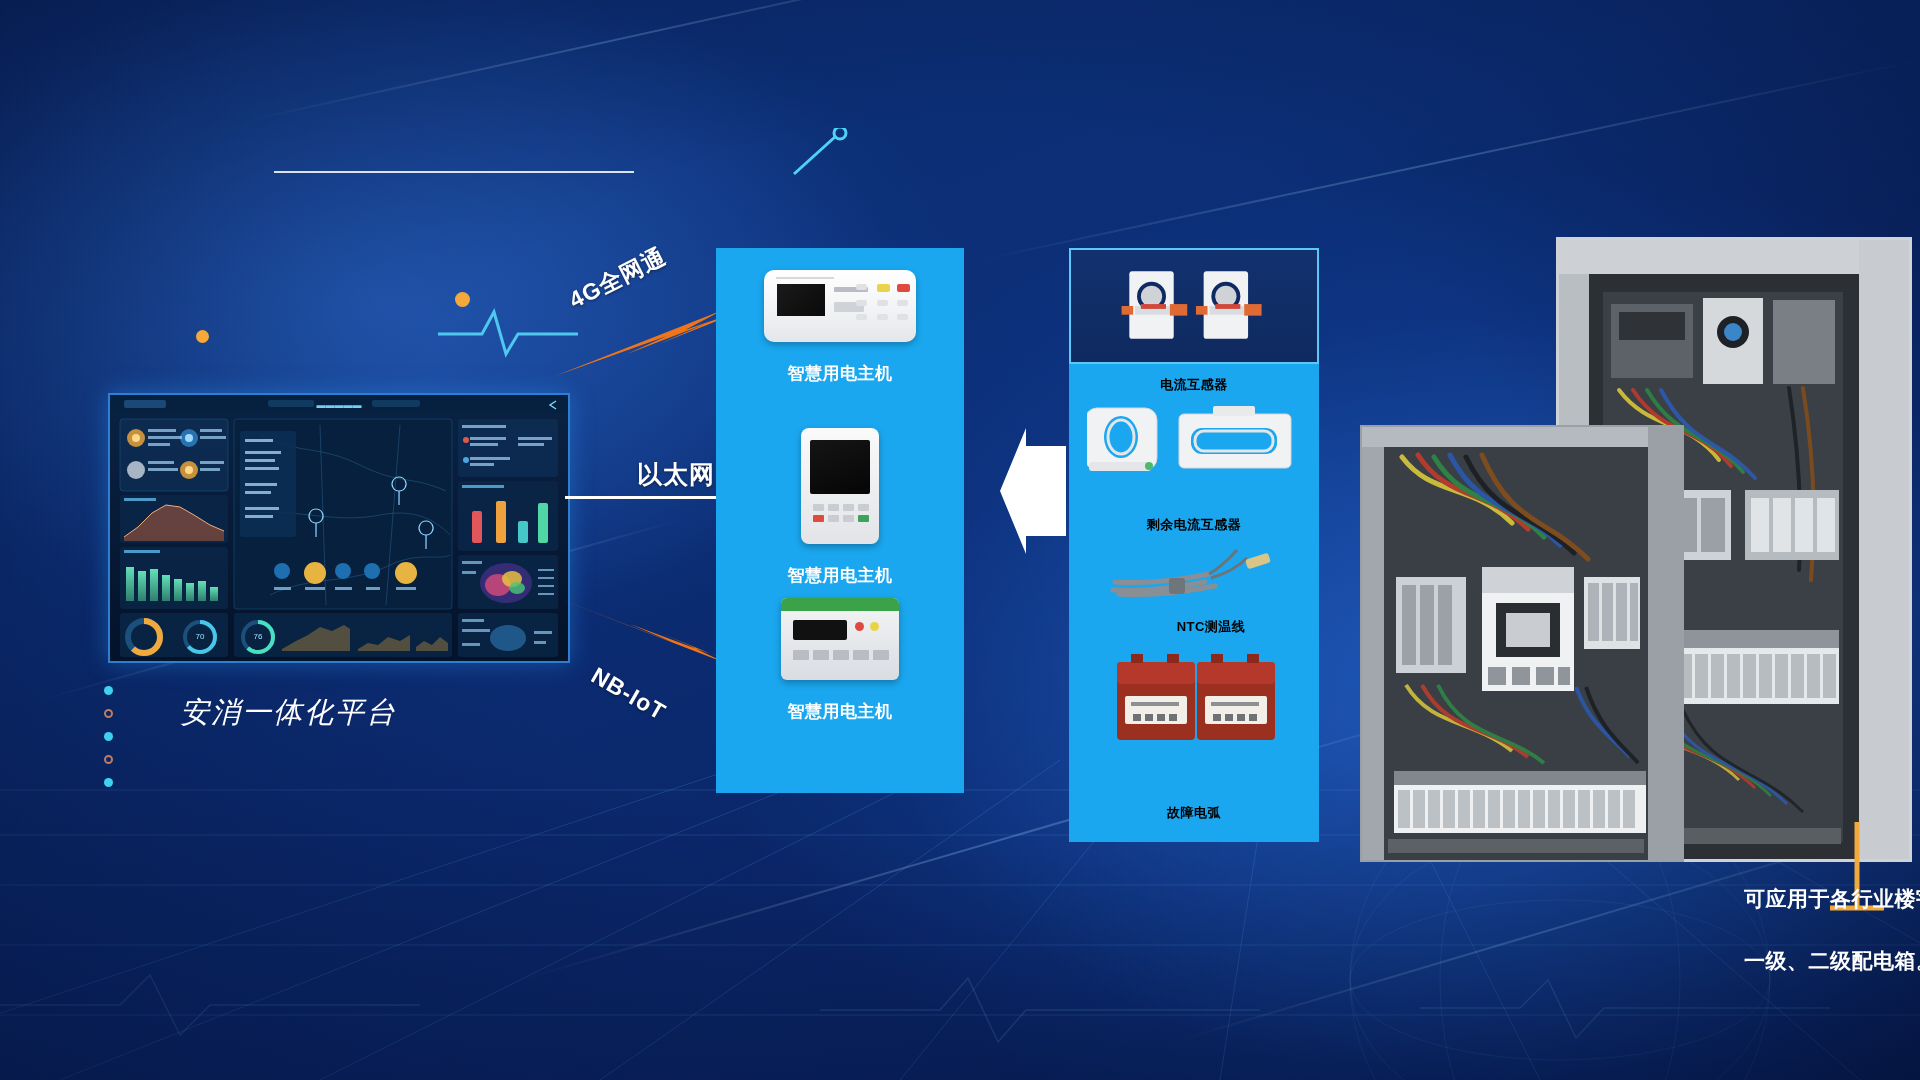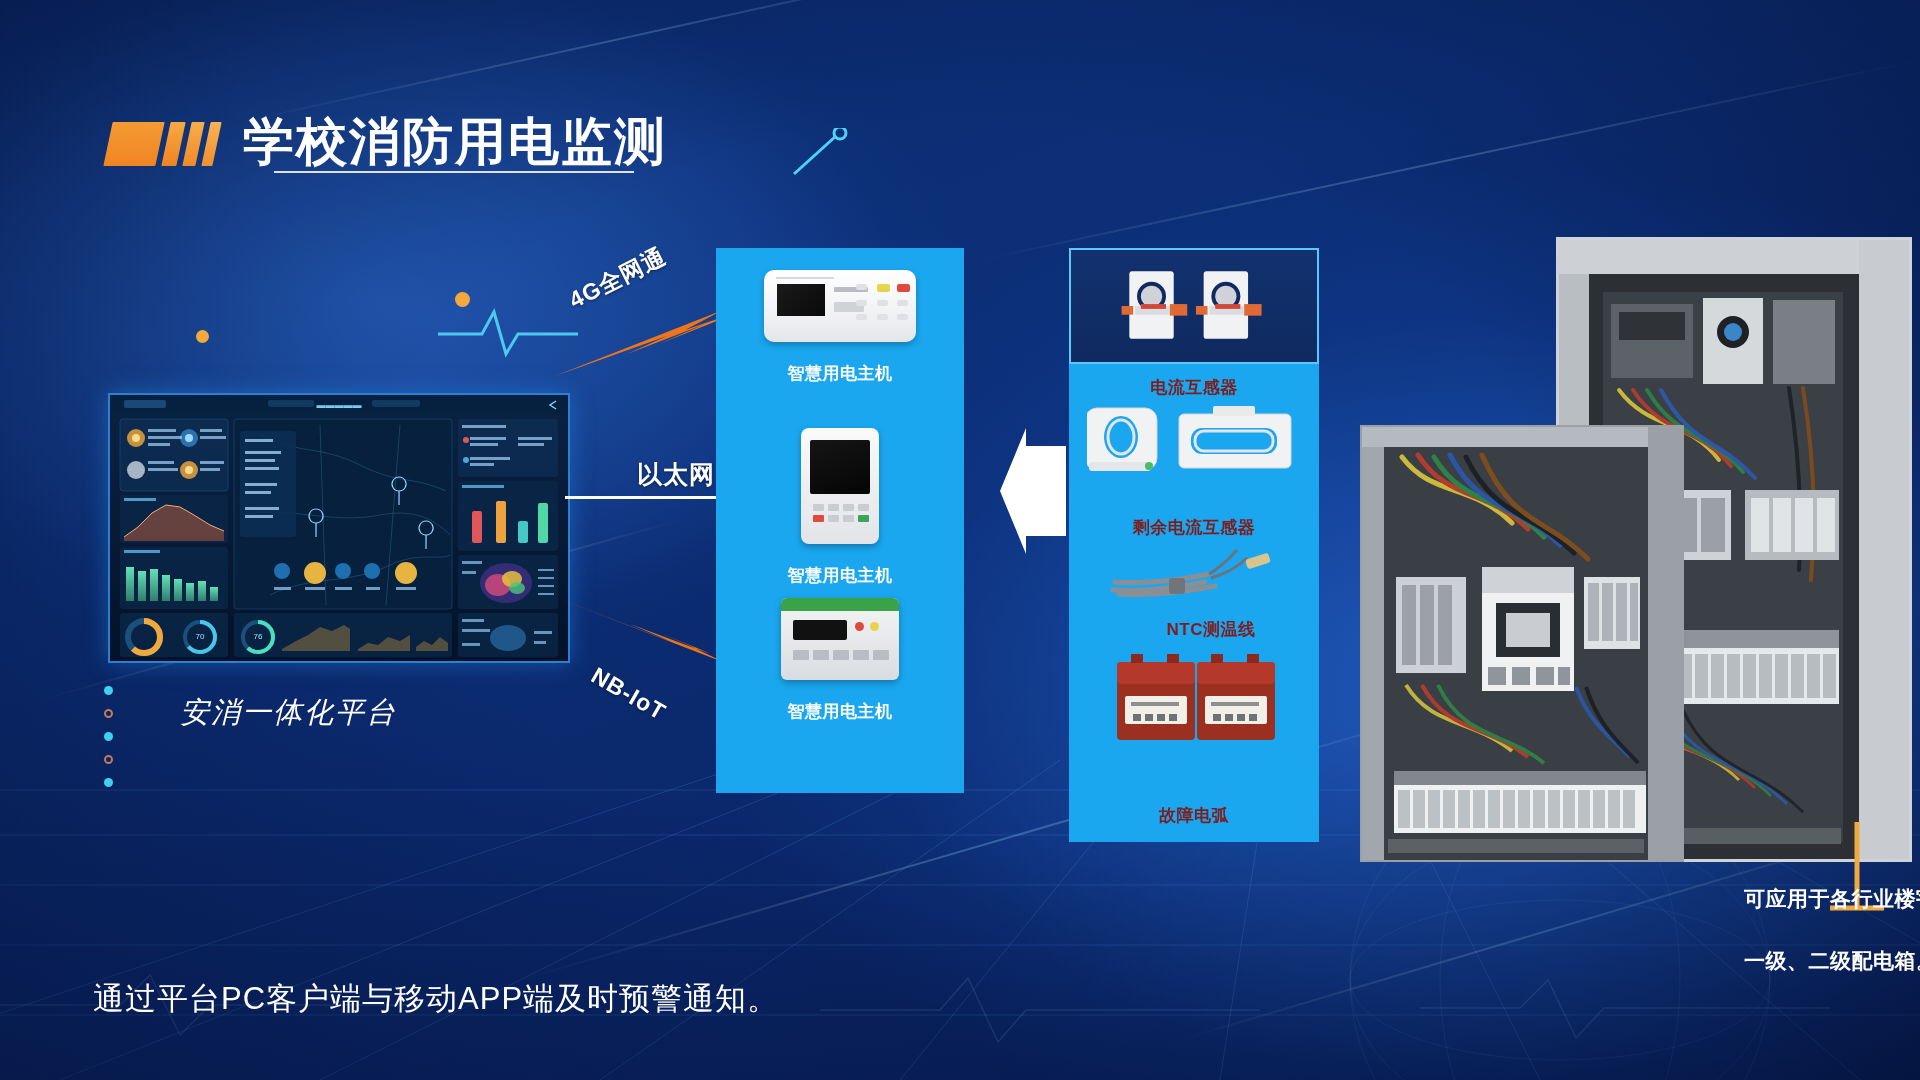--- a/index.html
+++ b/index.html
@@ -116,21 +116,21 @@
 
   
   .arrow-left{position:absolute;left:1000px;top:428px;width:66px;height:126px;}
 
   
   .panel-sen{
     position:absolute;left:1069px;top:248px;width:250px;height:594px;background:#1aa7ef;
   }
   .sen-photo{position:absolute;left:0;top:0;width:250px;height:116px;
     background:linear-gradient(180deg,#12316f,#0f2a60);border:2px solid #5cc8f5;box-sizing:border-box;}
-  .sen-cap{position:absolute;left:0;width:250px;text-align:center;color:#7f1d1d;font-weight:700;font-size:17px;letter-spacing:.5px;}
+  .sen-cap{position:absolute;left:0;width:250px;text-align:center;color:#000000;font-weight:700;font-size:13px;letter-spacing:.5px;}
 
   
   .photo{position:absolute;overflow:hidden;}
   .ph-back{left:1556px;top:237px;width:356px;height:625px;border:3px solid #cfd3d8;box-sizing:border-box;
     background:linear-gradient(180deg,#cfd2d6 0%,#b6bbc0 6%,#8b9096 9%,#6b7075 100%);}
   .ph-front{left:1360px;top:425px;width:324px;height:437px;border:2px solid #9aa0a6;box-sizing:border-box;
     background:linear-gradient(180deg,#a9aeb3 0%,#7e848a 50%,#5a6065 100%);}
 
   .cap-right{position:absolute;left:1744px;top:886px;width:410px;}
   .cap-line{color:#ffffff;font-size:21px;font-weight:700;line-height:1.22;letter-spacing:.5px;}
@@ -198,29 +198,20 @@
 
     <g fill="none" stroke="#7ec4ff" stroke-opacity="0.10">
       <circle cx="1560" cy="980" r="210"></circle>
       <ellipse cx="1560" cy="980" rx="210" ry="80"></ellipse>
       <ellipse cx="1560" cy="980" rx="120" ry="210"></ellipse>
       <ellipse cx="1560" cy="980" rx="210" ry="150"></ellipse>
     </g>
   </svg>
   <div class="vignette"></div>
 
-  <div class="title-row">
-    <div class="title-bars">
-      <div class="tb tb1"></div>
-        <div class="tb tb2"></div>
-        <div class="tb tb3"></div>
-        <div class="tb tb4"></div>
-    </div>
-    <div class="title-text">学校消防用电监测</div>
-  </div>
   <div class="title-underline"></div>
   <svg class="title-spark" viewBox="0 0 60 48">
     <path d="M4 46 L46 8" stroke="#4fd2f7" stroke-width="3" fill="none"></path>
     <circle cx="50" cy="5" r="6" fill="none" stroke="#4fd2f7" stroke-width="3"></circle>
   </svg>
 
   <div class="dash">
     <svg class="dash-inner" viewBox="0 0 458 266" preserveAspectRatio="none">
       <defs>
         <linearGradient id="dbg" x1="0" y1="0" x2="0" y2="1">
@@ -713,15 +704,14 @@
 
   <svg class="cap-mark" viewBox="0 0 58 98">
     <path d="M29 0 L29 86 M2 86 L56 86" stroke="#f0a93c" stroke-width="5" fill="none"></path>
   </svg>
 
   <div class="cap-right">
     <div class="cap-line">可应用于各行业楼宇建筑内</div>
     <div class="cap-line cap-line2">一级、二级配电箱。</div>
   </div>
 
-  <div class="bot2">通过平台PC客户端与移动APP端及时预警通知。</div>
 
 </div>
 
 </body></html>

